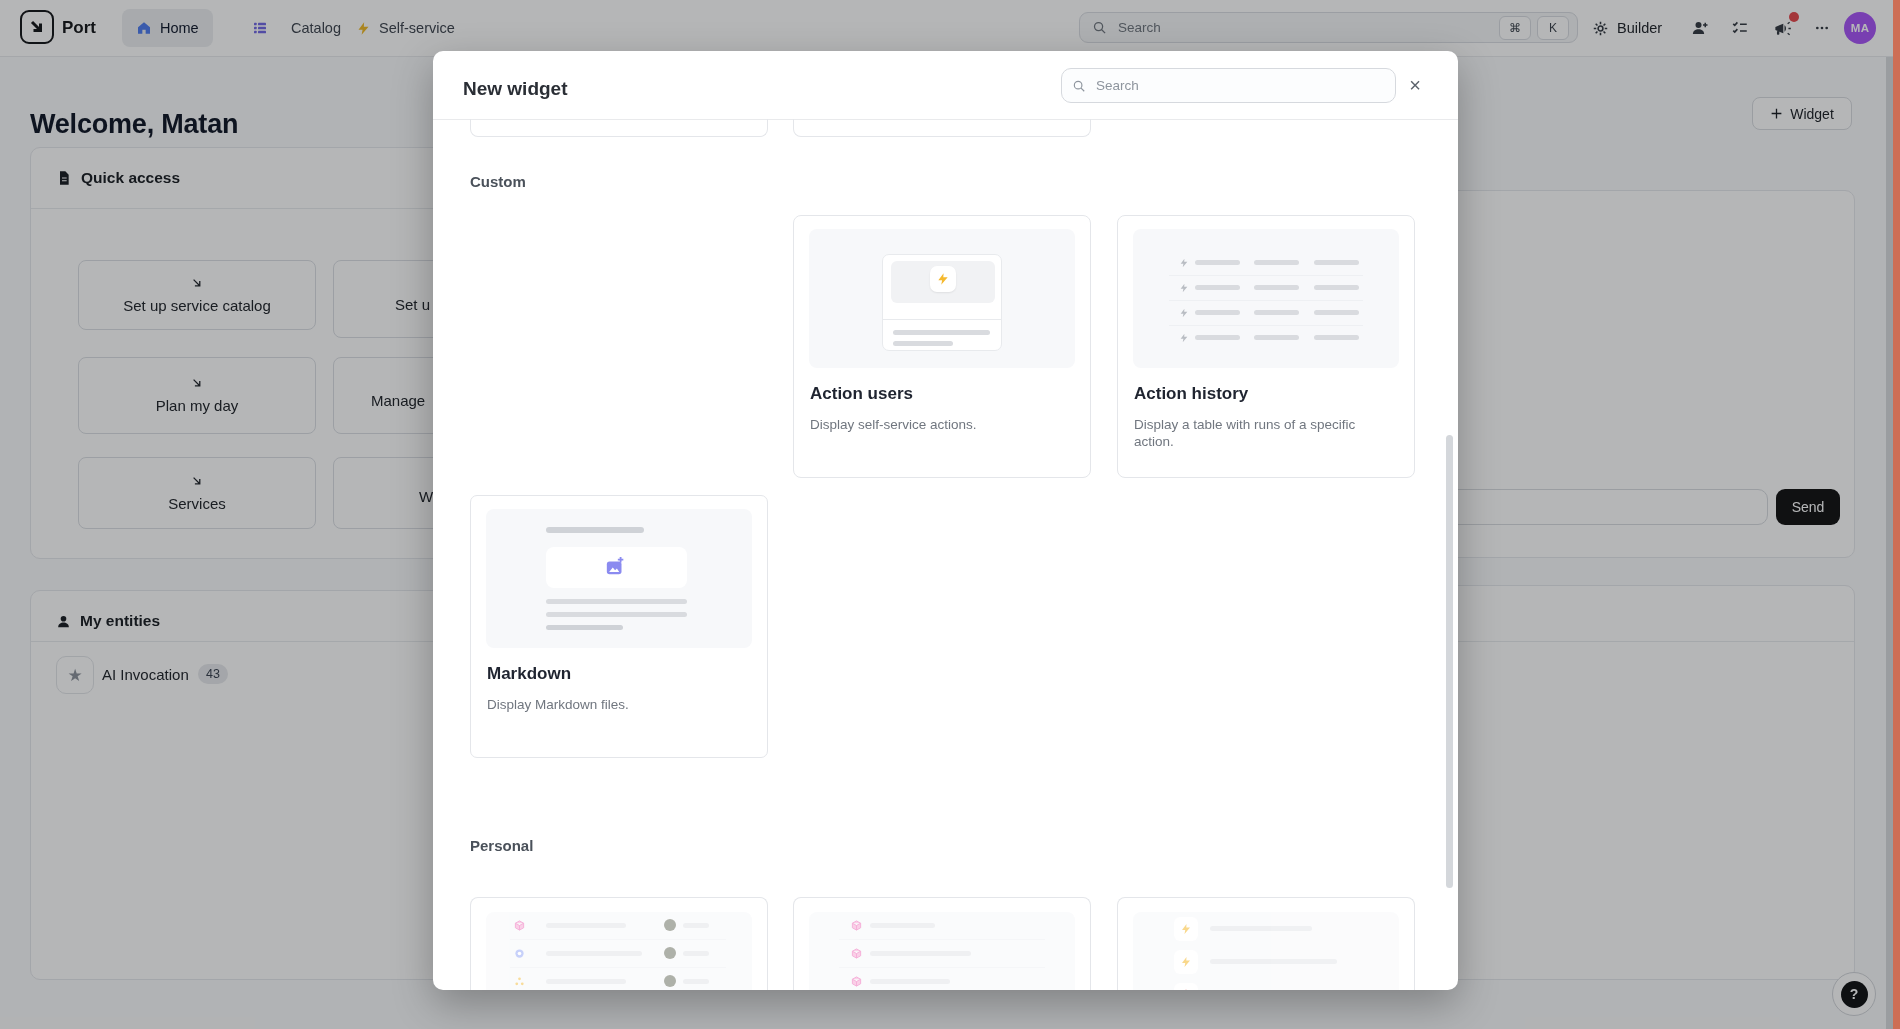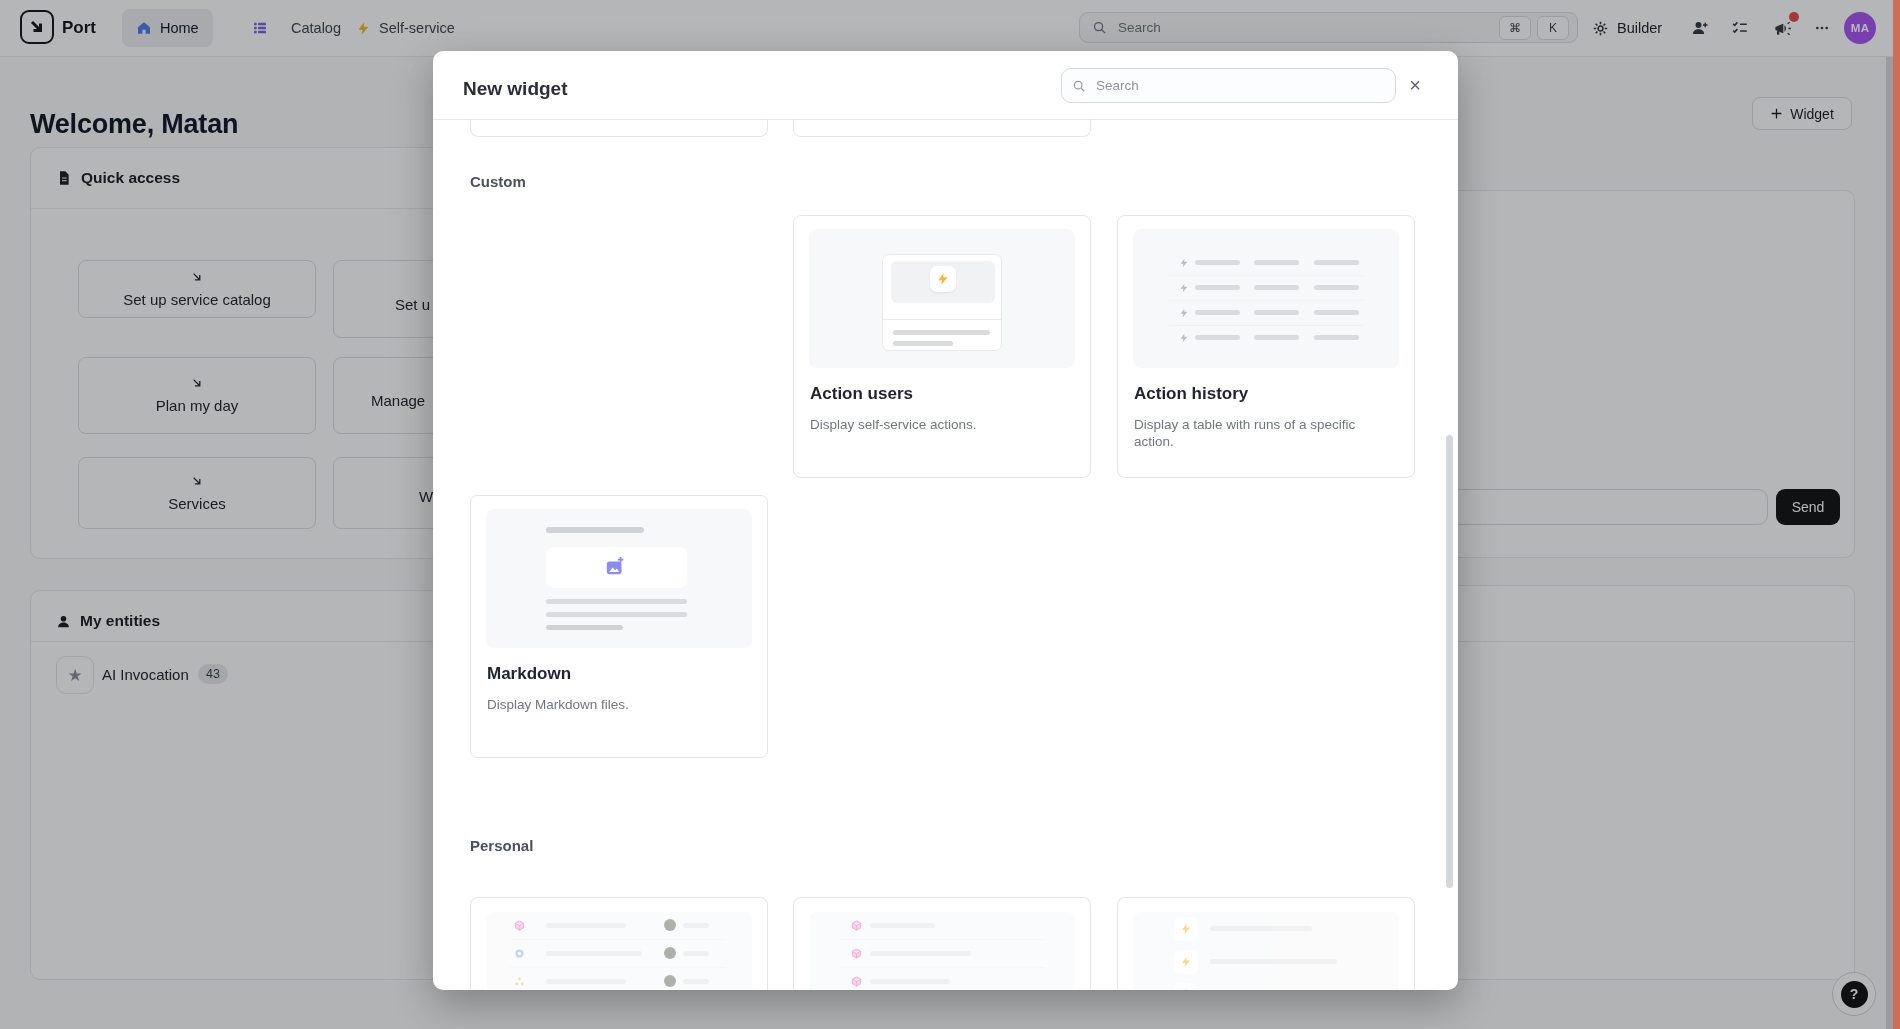--- a/index.html
+++ b/index.html
@@ -167,21 +167,21 @@
 <div class="abs card" style="left:30px;top:147px;width:910px;height:412px;">
   <div class="card-head">
     <svg width="16" height="16" viewBox="0 0 24 24">
         <path d="M6 2 H14 L19 7 V22 H6 Z" fill="#1b1f24"></path>
         <path d="M9 12 H16 M9 16 H16" stroke="#fff" stroke-width="1.6"></path>
       </svg>
     <span>Quick access</span>
   </div>
   <div class="card-div" style="top:60px;"></div>
 
-  <button class="qa-btn" style="left:47px;top:112px;height:58px;">
+  <button class="qa-btn" style="left:47px;top:112px;height:70px;">
     <svg width="13" height="13" viewBox="0 0 20 20">
         <path d="M4 4 L13 13 M13.5 6 V13.5 H6" stroke="#22262c" stroke-width="2" fill="none"></path>
       </svg>
     <span>Set up service catalog</span>
   </button>
   <button class="qa-btn" style="left:47px;top:209px;height:77px;">
     <svg width="13" height="13" viewBox="0 0 20 20">
         <path d="M4 4 L13 13 M13.5 6 V13.5 H6" stroke="#22262c" stroke-width="2" fill="none"></path>
       </svg>
     <span>Plan my day</span>

